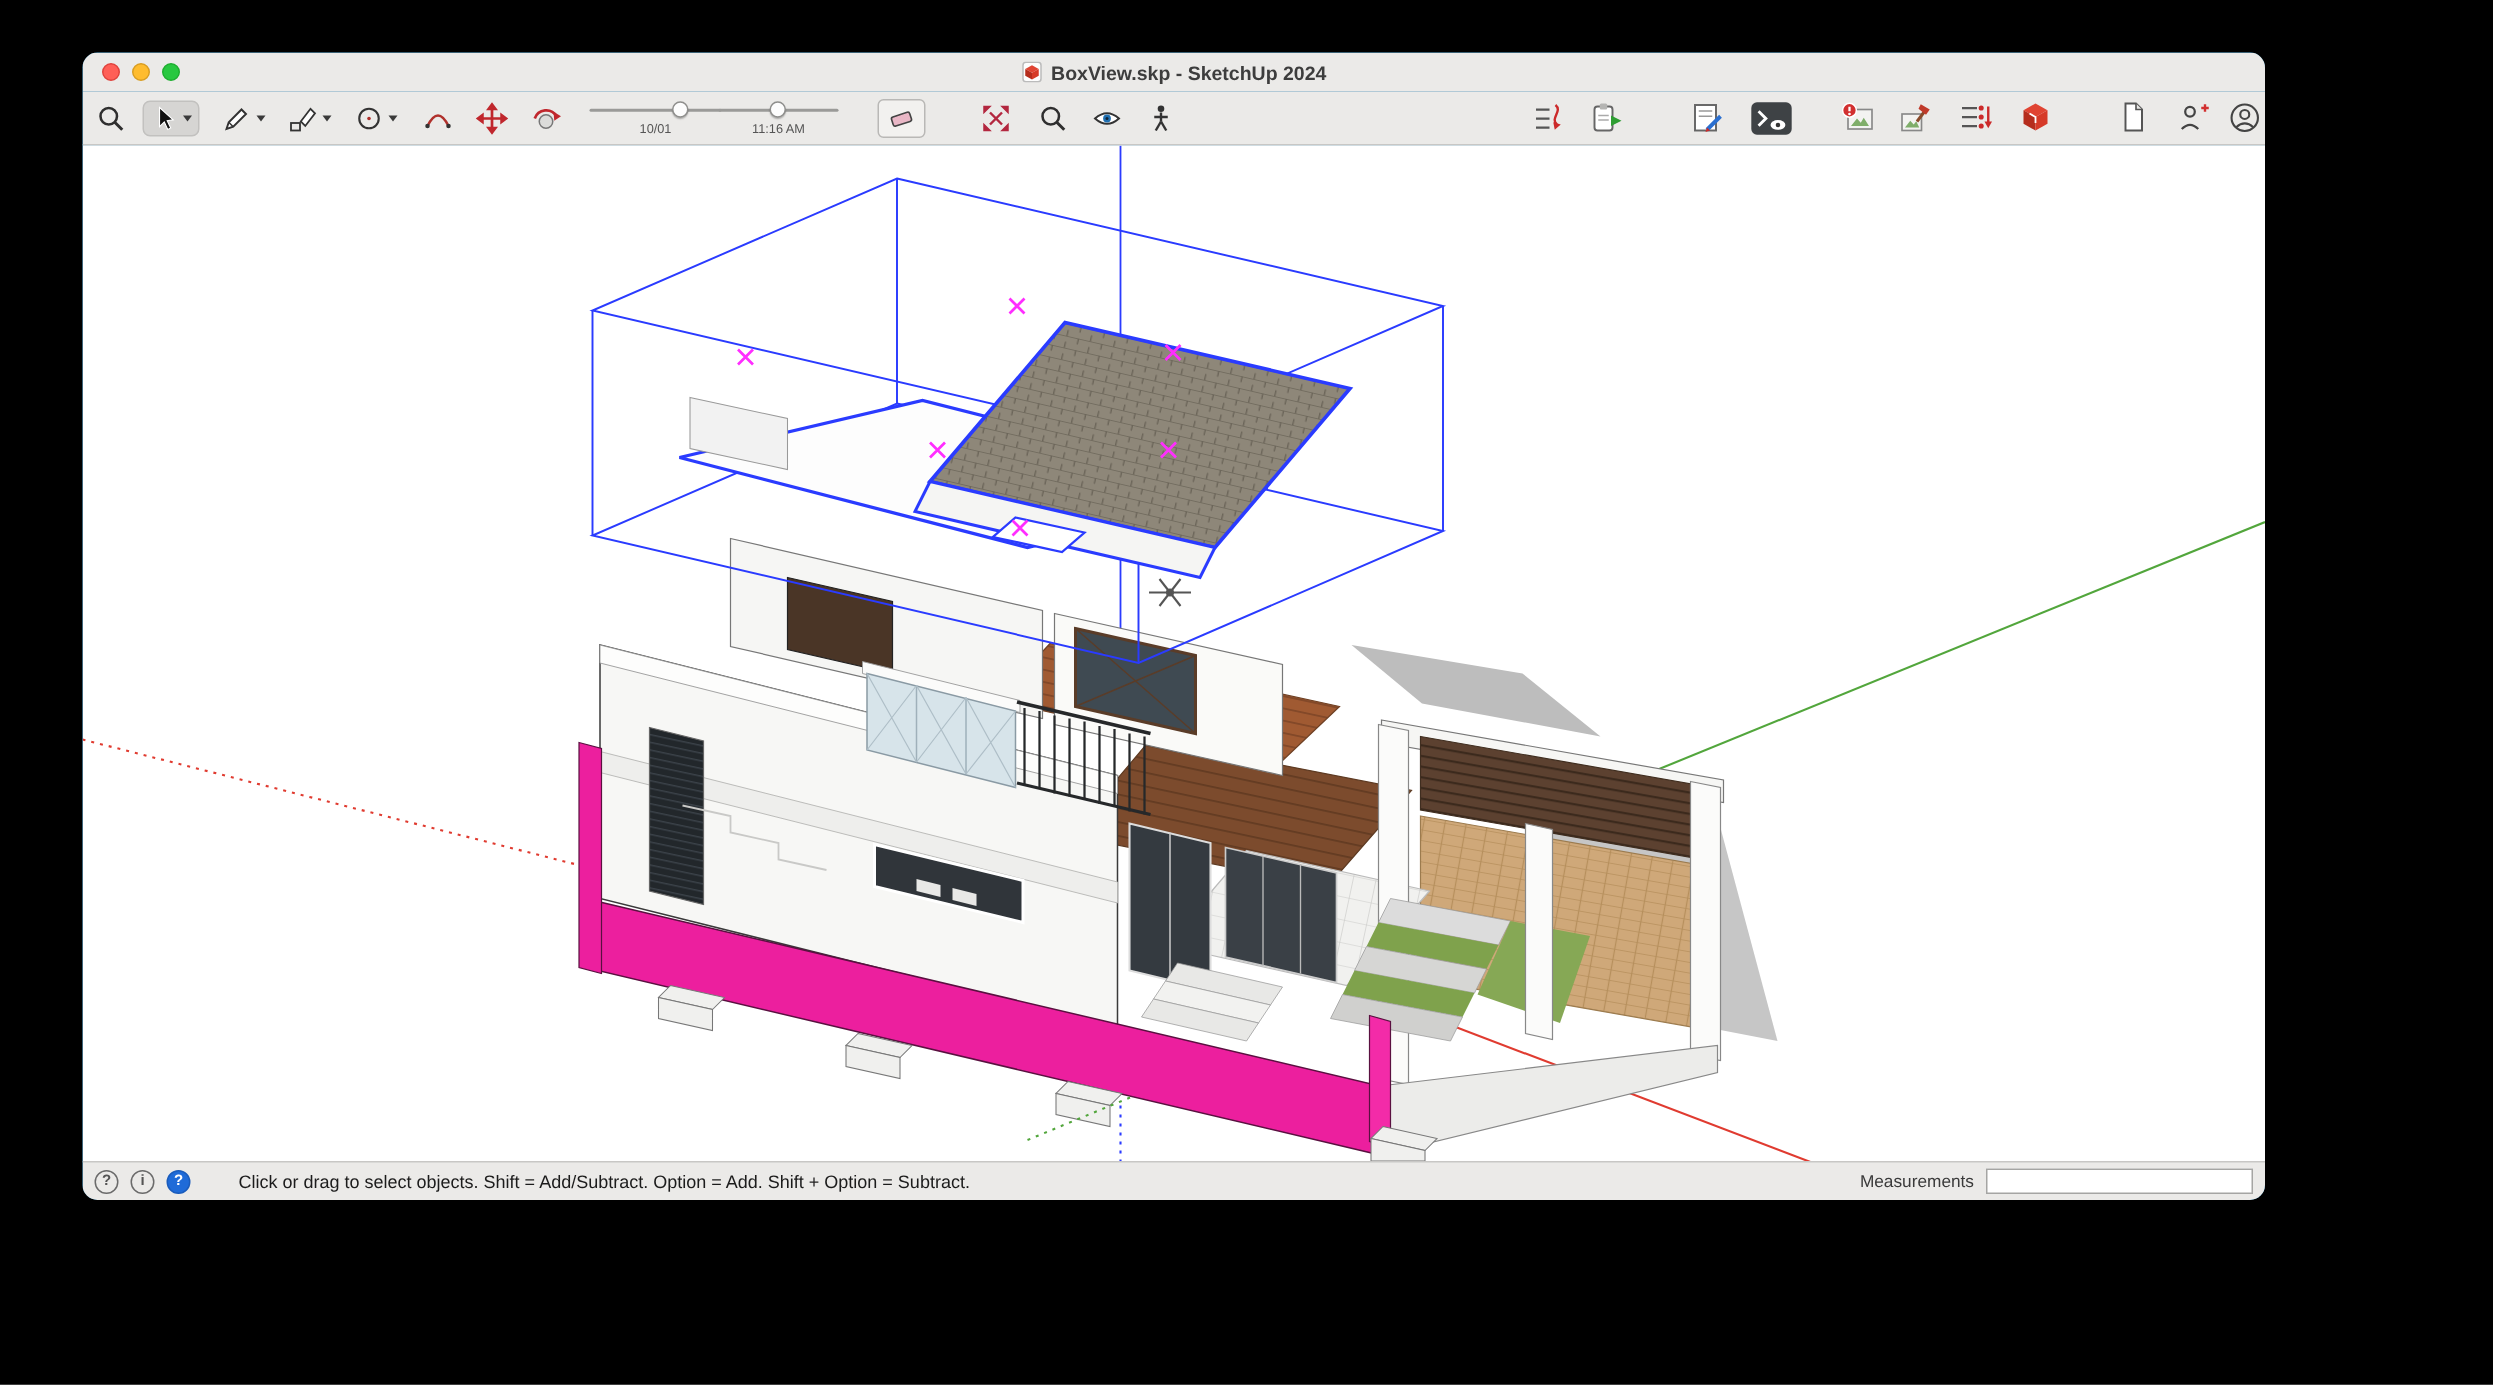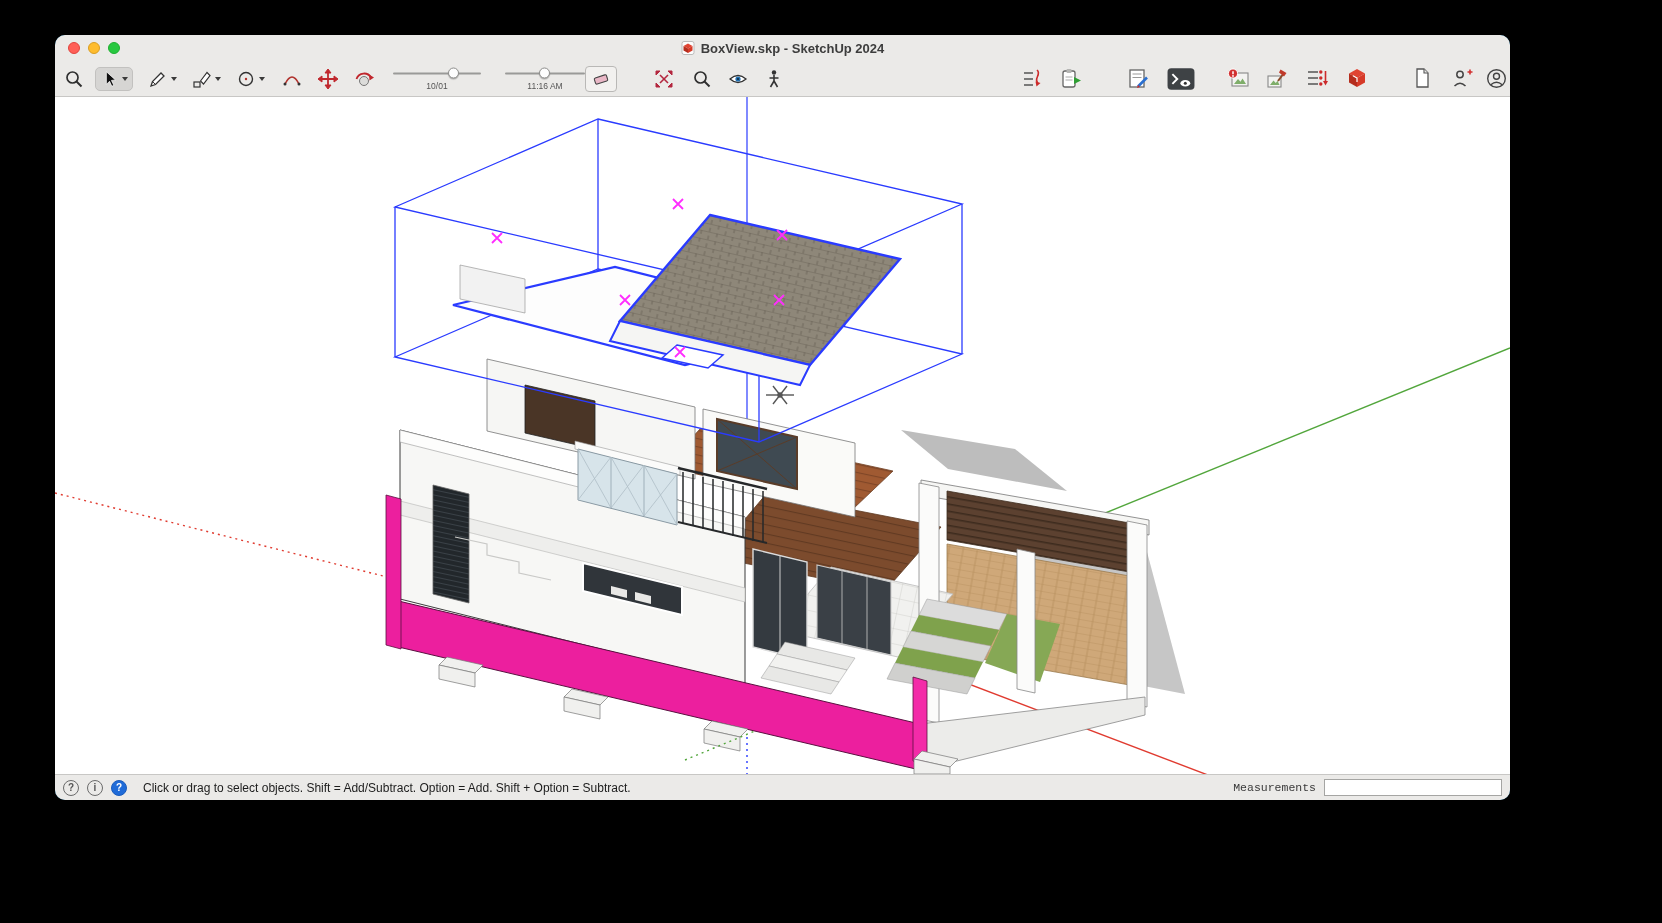--- a/index.html
+++ b/index.html
@@ -48,23 +48,23 @@
   
   .statusbar {
     height:26px; background:#ebeae8; border-top:1px solid #c8c7c5; flex:0 0 auto;
     display:flex; align-items:center; padding:0 8px; gap:8px;
   }
   .scircle {
     width:16px; height:16px; border-radius:50%; border:1.4px solid #6b6b6b; color:#555;
     font-size:10px; font-weight:700; display:flex; align-items:center; justify-content:center; flex:0 0 auto;
   }
   .scircle.blue { background:#1f6bd8; border-color:#1a5cbc; color:#fff; }
-  .hint { font-size:12px; color:#1c1c1c; margin-left:8px; white-space:nowrap; }
+  .hint { font-size:12px; color:#1c1c1c; margin-left:24px; white-space:nowrap; }
   .spacer { flex:1 1 auto; }
-  .mlabel { font-size:11.5px; color:#3a3a3a;font-family:Liberation Mono, monospace; }
+  .mlabel { font-size:11.5px; color:#3a3a3a; }
   .minput { width:178px; height:17px; border:1px solid #a5a5a3; background:#fff; font-size:11px; padding:0 4px; font-family:"Liberation Sans", sans-serif; }
 </style>
 </head>
 <body>
 
 <div class="window">
 
   <div class="titlebar">
     <div class="traffic">
       <div class="tl red"></div>
@@ -149,21 +149,21 @@
       </svg>
     </span>
 
     <span class="tool slider" style="left:338px">
       <span class="track">
           <span class="knob" style="left:62%"></span>
         </span>
       <span class="slabel">10/01</span>
     </span>
 
-    <span class="tool slider" style="left:450px;width:80px">
+    <span class="tool slider" style="left:424px;width:80px">
       <span class="track">
           <span class="knob" style="left:42%"></span>
         </span>
       <span class="slabel">11:16 AM</span>
     </span>
 
     <span class="tool toolbtn-box" style="left:530px">
       <svg width="22" height="20" viewBox="0 0 22 22">
         <rect x="4" y="8" width="14" height="7" rx="1.5" transform="rotate(-18 11 11.5)" fill="#e9b7c6" stroke="#444" stroke-width="1.2"></rect>
       </svg>

